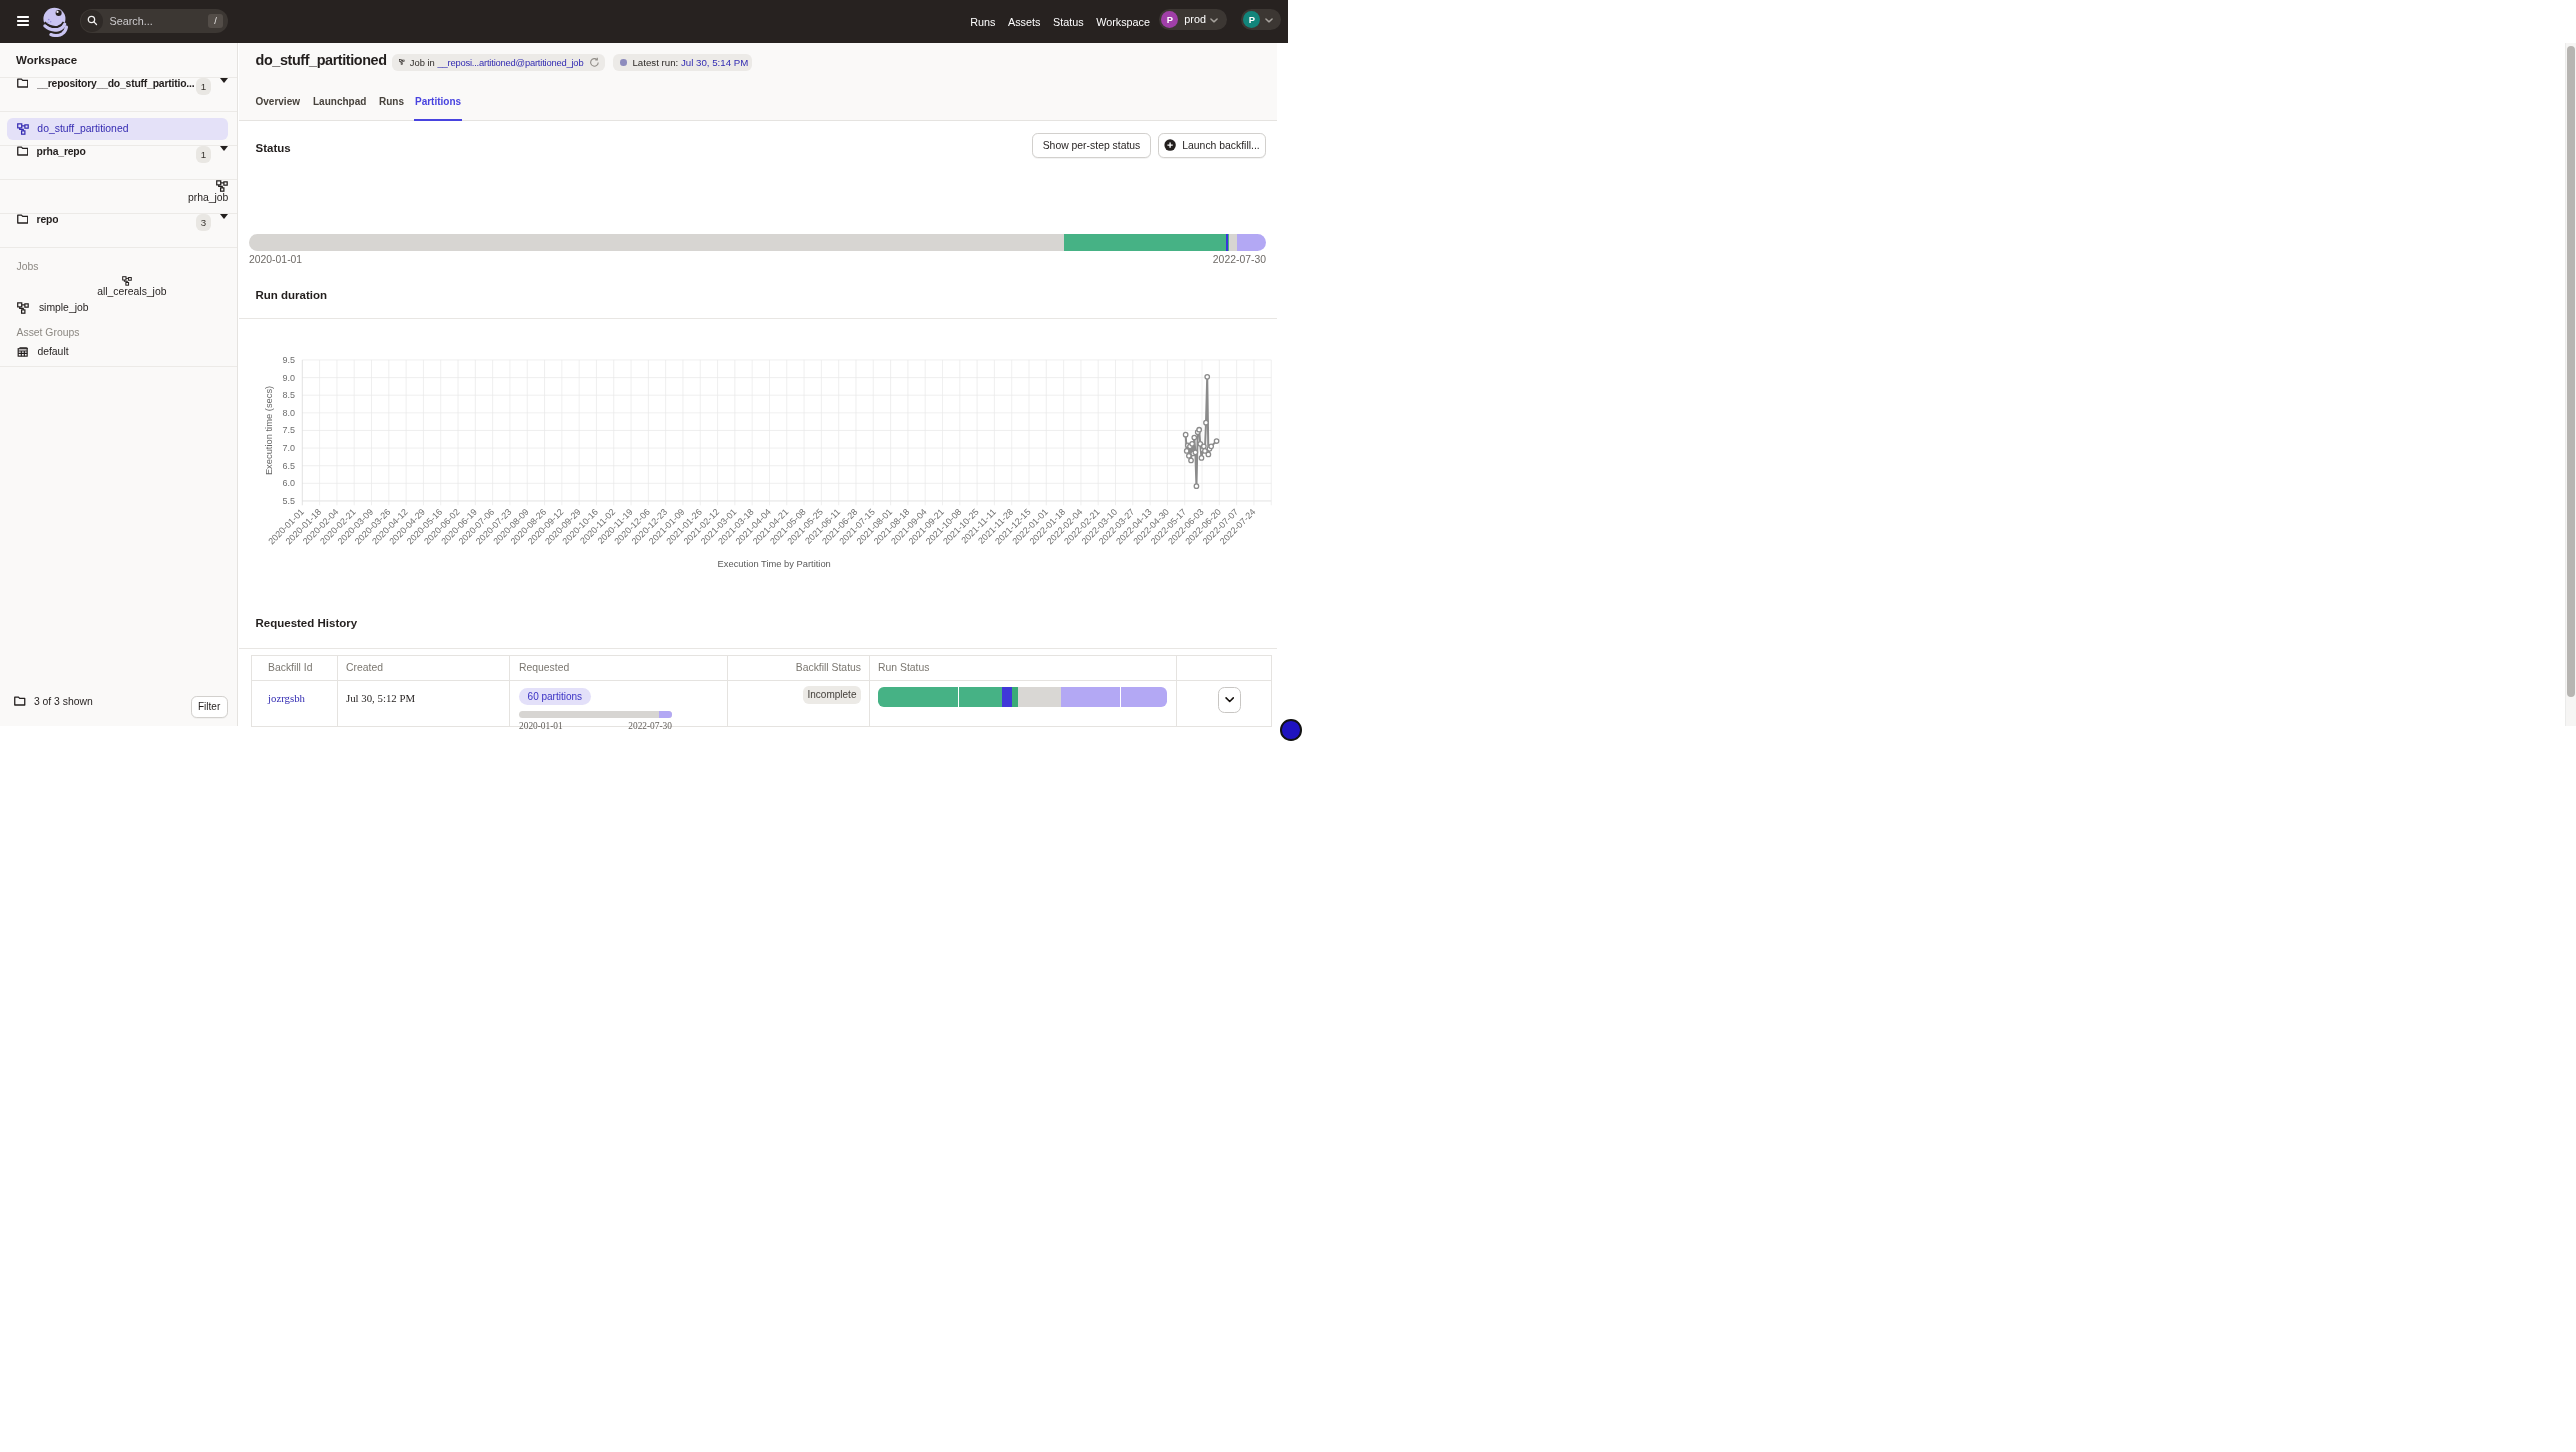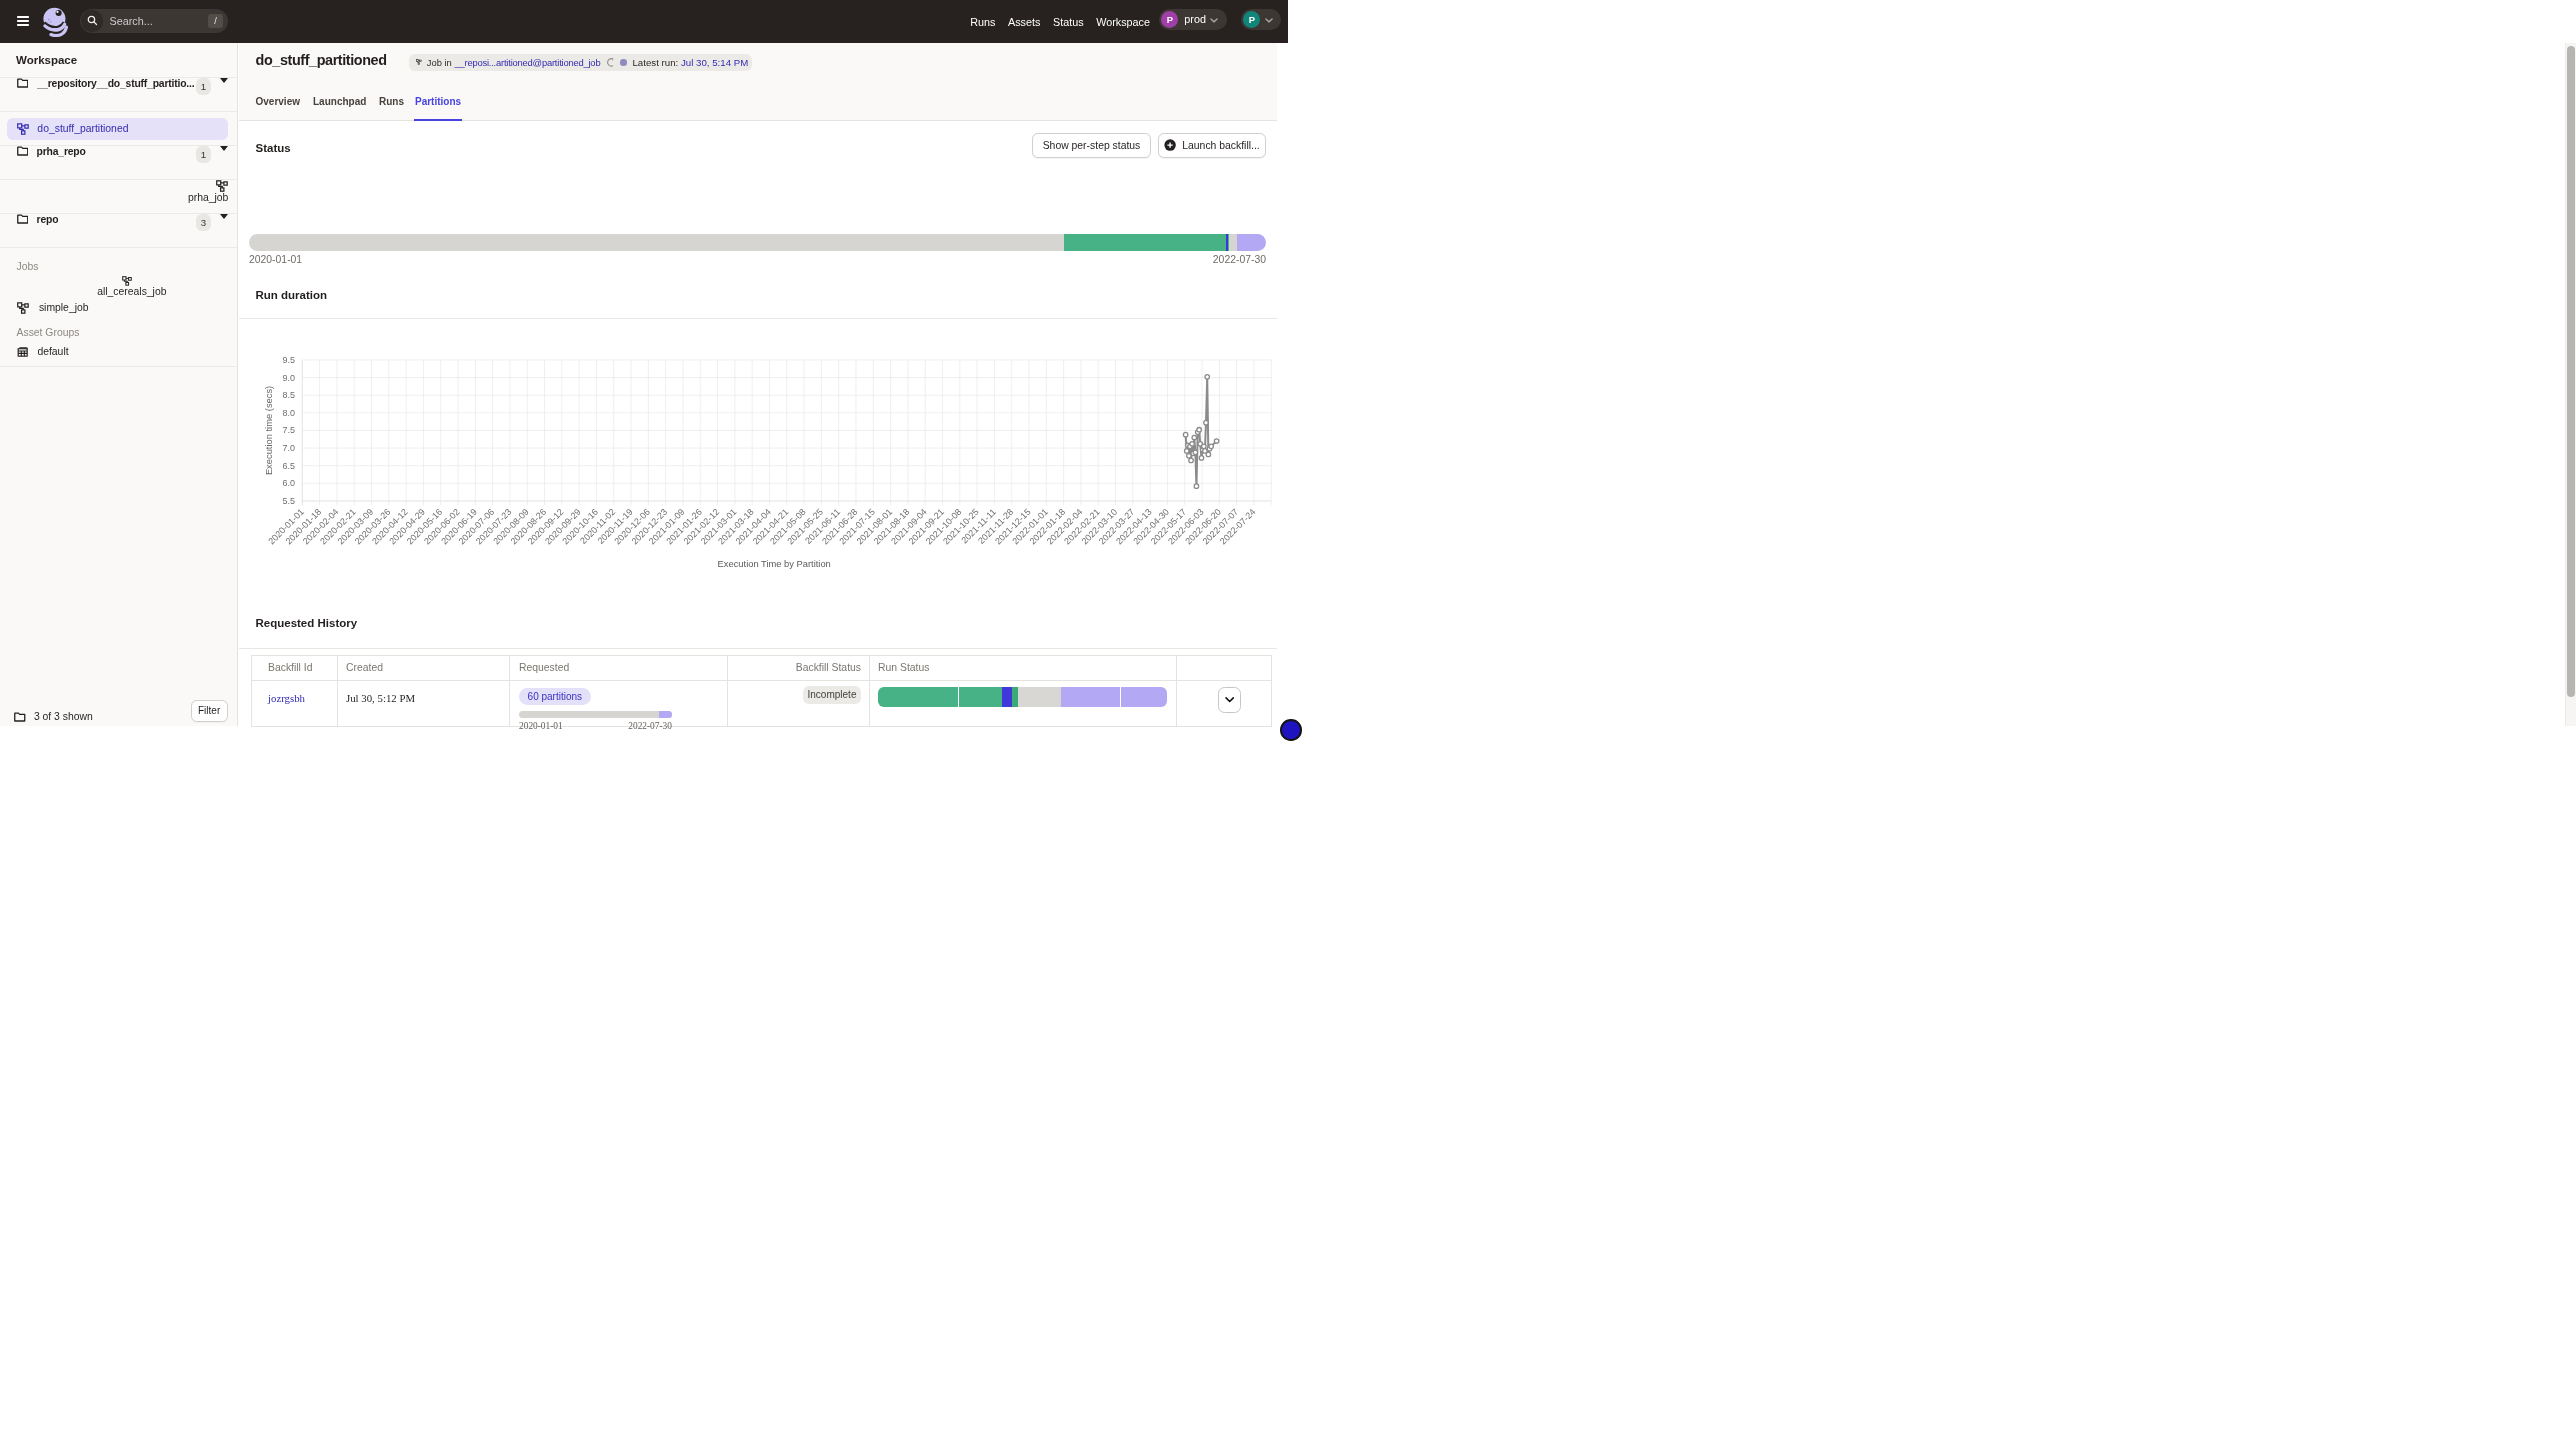--- a/index.html
+++ b/index.html
@@ -25,21 +25,21 @@
 .badge { margin-left:auto; min-width:15px; height:16.5px; padding:0 4.3px; background:#e9e7e3; border-radius:5.8px; font-size:9.7px; color:#38342f; display:flex; align-items:center; justify-content:center; }
 .tri { width:0; height:0; border-left:4px solid transparent; border-right:4px solid transparent; border-top:5px solid #231f1e; margin-left:9.4px; }
 .jrow { height:34px; border-bottom:0.7px solid #eceae7; display:flex; align-items:flex-end; padding:0 8.6px 0 17.3px; font-size:10.4px; color:#231f1e;flex-direction:column; }
 .jrow .nm { margin-left:9.4px; }
 .selwrap { height:34px; border-bottom:0.7px solid #eceae7; padding:6.1px 9.4px 0 7.2px; }
 .selrow { height:21.6px; background:#e4e1f8; border-radius:5.8px; display:flex; align-items:center; padding-left:9.4px; font-size:10.4px; font-weight:500; color:#352bb2; }
 .selrow .nm { margin-left:8.6px; }
 .slabel { margin:12.2px 0 0 16.5px; font-size:10.4px; color:#8c8882; }
 .jitem { height:21px; display:flex; align-items:center; padding-left:17.3px; font-size:10.4px; color:#231f1e; }
 .jitem .nm { margin-left:9.4px; }
-.side-bottom { position:absolute; left:0; bottom:0; width:237px; height:30px; display:flex; align-items:flex-end; padding:0 9.4px 4.3px 14.4px; }
+.side-bottom { position:absolute; left:0; bottom:0; width:237px; height:30px; display:flex; align-items:flex-start; padding:0 9.4px 4.3px 14.4px; }
 .side-bottom .txt { margin-left:8px; font-size:10.4px; color:#231f1e; }
 .filterbtn { margin-left:auto; width:37px; height:21.6px; border:0.7px solid #d2d0cd; border-radius:5.8px; background:#fff; font-size:10px; color:#231f1e; display:flex; align-items:center; justify-content:center; box-shadow:0 0.7px 0.7px rgba(0,0,0,0.04); }
 
 .mainband { position:absolute; left:239px; top:43px; width:1038px; height:78px; background:#faf9f8; border-bottom:0.7px solid #e5e3e0; }
 .title { position:absolute; left:16.5px; top:9.4px; font-size:14.4px; font-weight:700; color:#231f1e; letter-spacing:-0.4px; }
 .chip { position:absolute; height:17.3px; background:#eceae7; border-radius:5.8px; display:flex; align-items:center; font-size:9.4px; color:#2e2a27; white-space:nowrap; overflow:hidden; }
 .tab { position:absolute; top:53px; font-size:10px; font-weight:700; color:#47423c; }
 .tabactive { color:#4843df; }
 .tabline { position:absolute; left:175px; top:76px; width:48px; height:2.5px; background:#4843df; }
 .main { position:absolute; left:239px; top:121px; width:1038px; height:605px; background:#fff; }
@@ -213,21 +213,21 @@
 <div class="side-bottom">
       <svg width="11.5" height="10" viewBox="0 0 16 14">
         <path d="M1 12.6 V1.6 h5.2 l1.7 1.8 h7.1 v9.2 z" fill="none" stroke="#231f1e" stroke-width="1.8" stroke-linejoin="round"></path>
       </svg>
       <span class="txt">3 of 3 shown</span>
       <div class="filterbtn">Filter</div>
     </div>
 </div>
 <div class="mainband">
 <div class="title">do_stuff_partitioned</div>
-<div class="chip" style="left:170px; top:10.8px; width:213px;justify-content:space-between;">
+<div class="chip" style="left:153px; top:10.8px; width:213px;justify-content:space-between;">
       <svg width="10" height="10" viewBox="0 0 17 17" style="margin:0 5px 0 7.2px;">
         <g fill="none" stroke="#2e2a27" stroke-width="1.9">
           <rect x="1" y="1.2" width="5.6" height="5.6"></rect>
           <rect x="11" y="2.6" width="4.6" height="4.6"></rect>
           <rect x="6.4" y="11" width="4.6" height="4.6"></rect>
           <path d="M6.6 4 H11"></path>
           <path d="M3.8 6.8 V9 H8.7 V11"></path>
         </g>
       </svg>
       <span>Job in&nbsp;</span>

